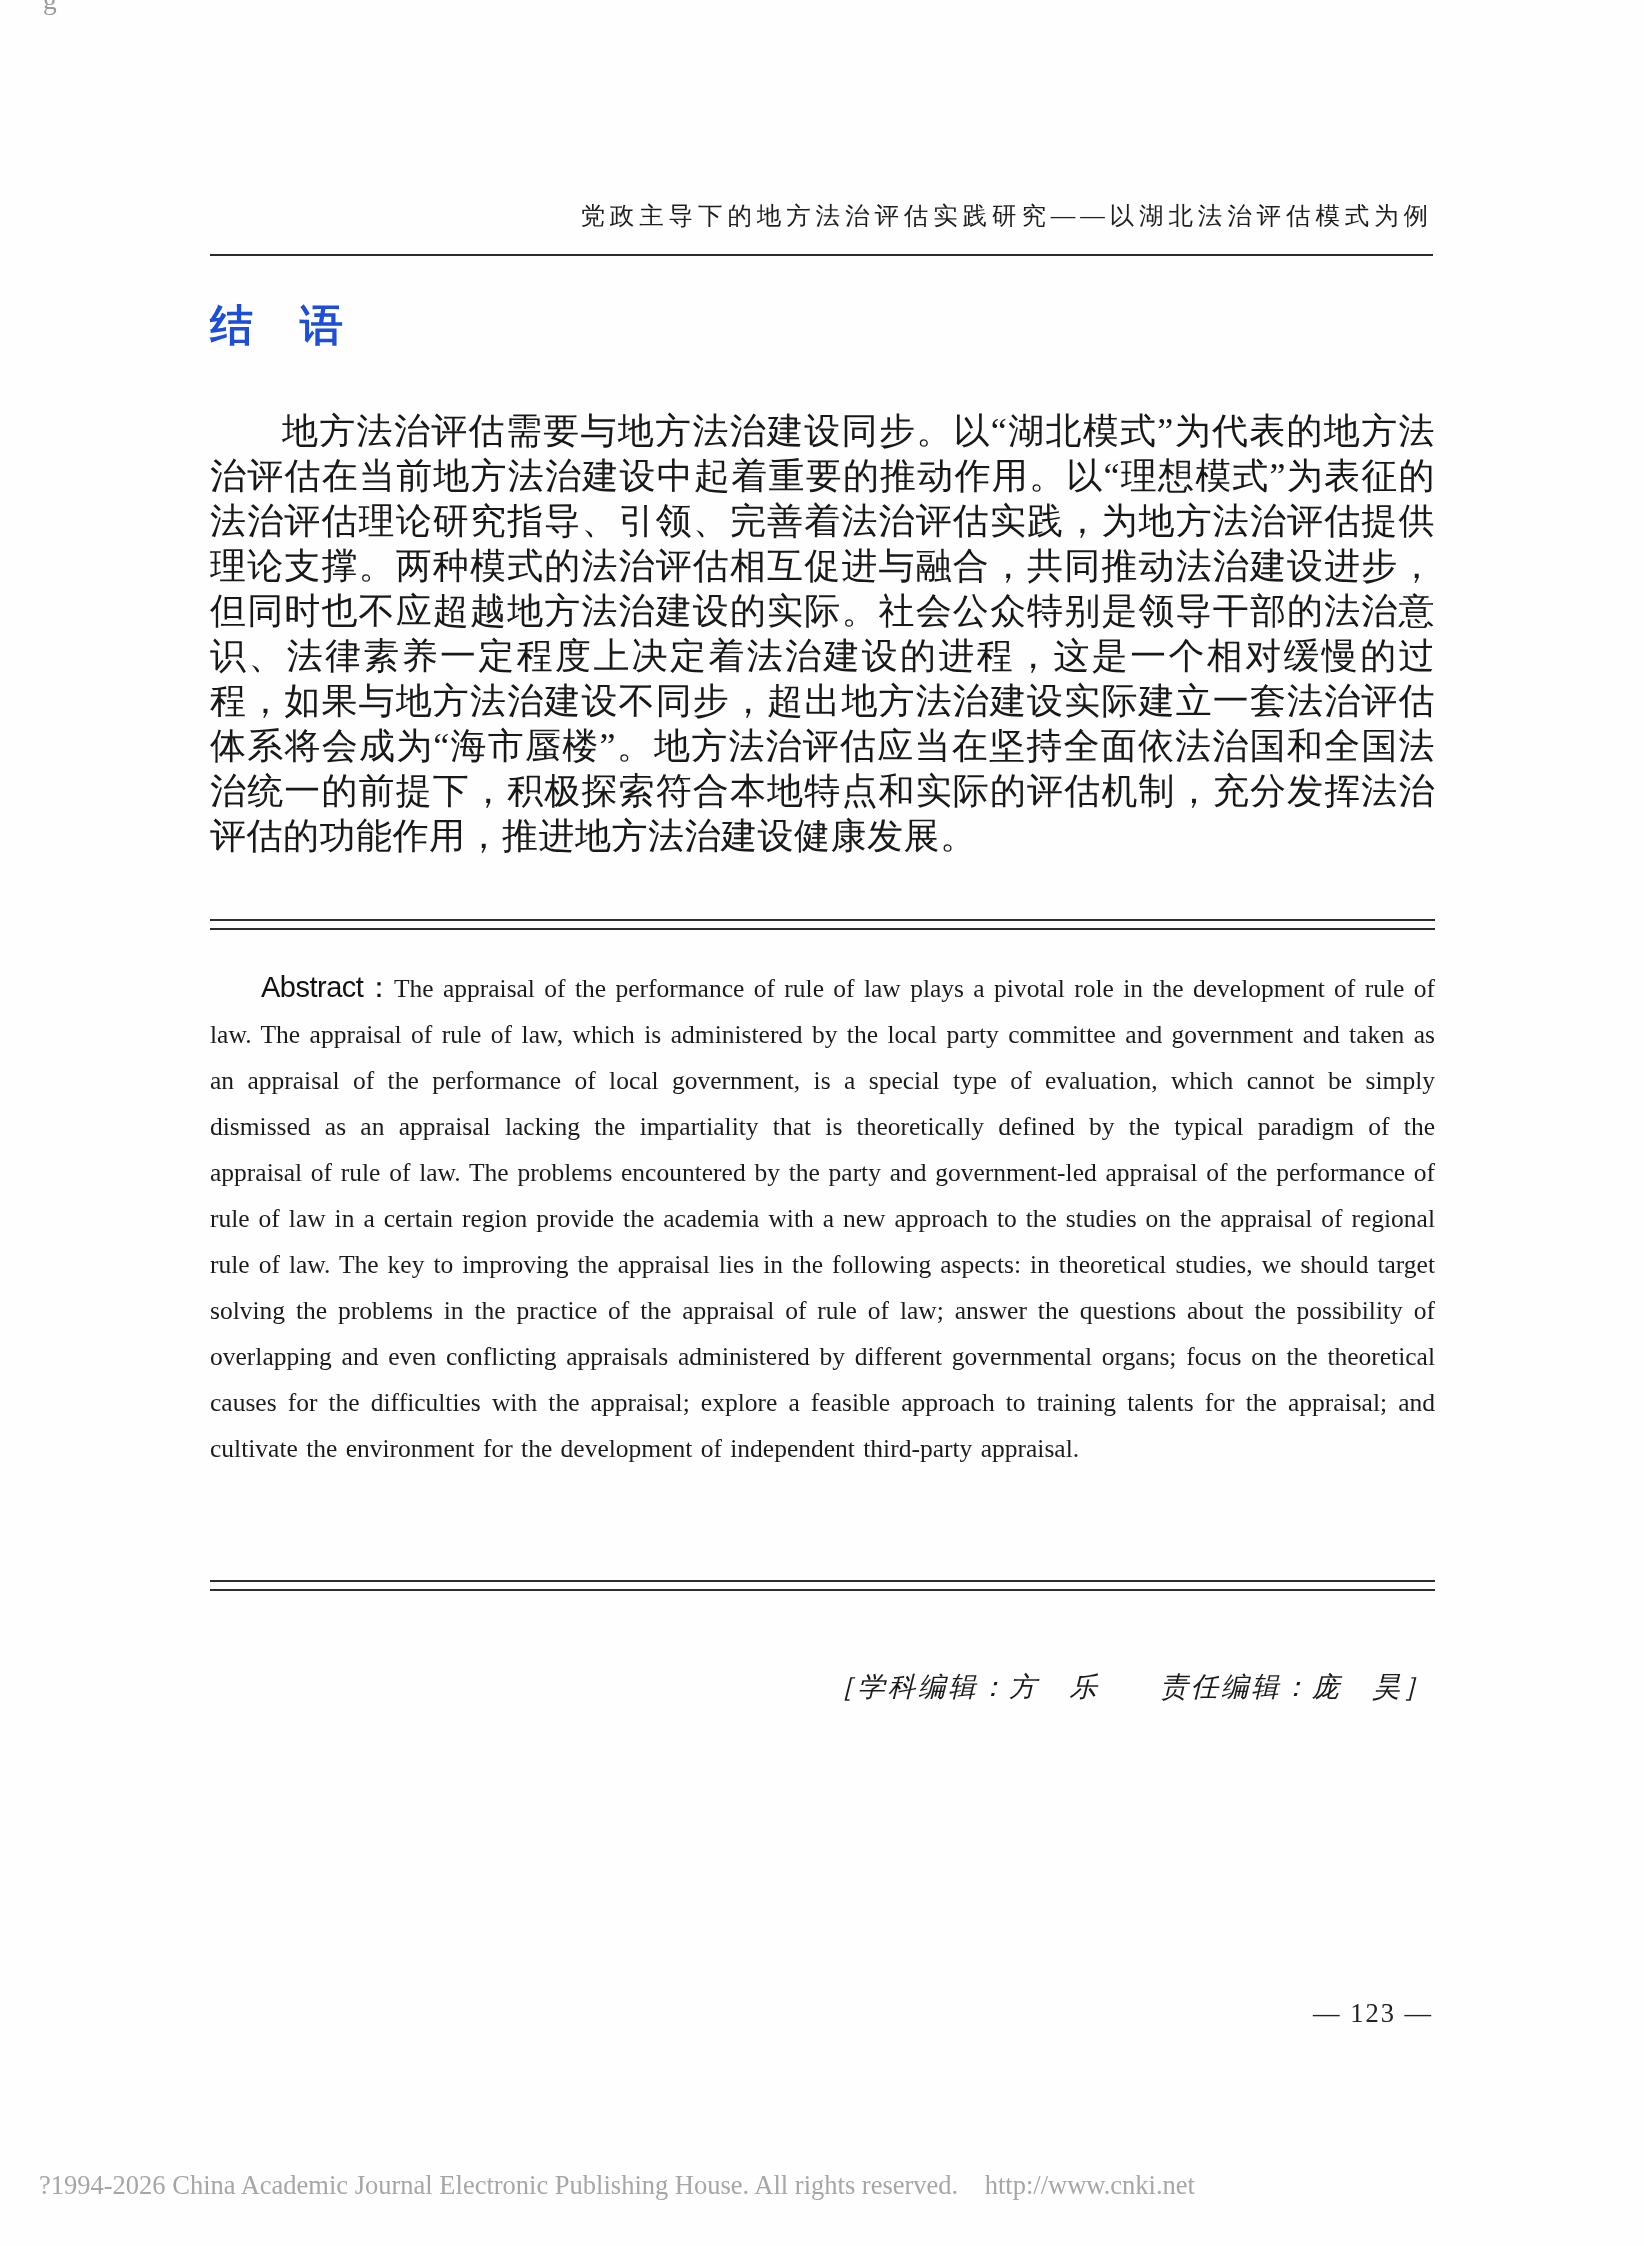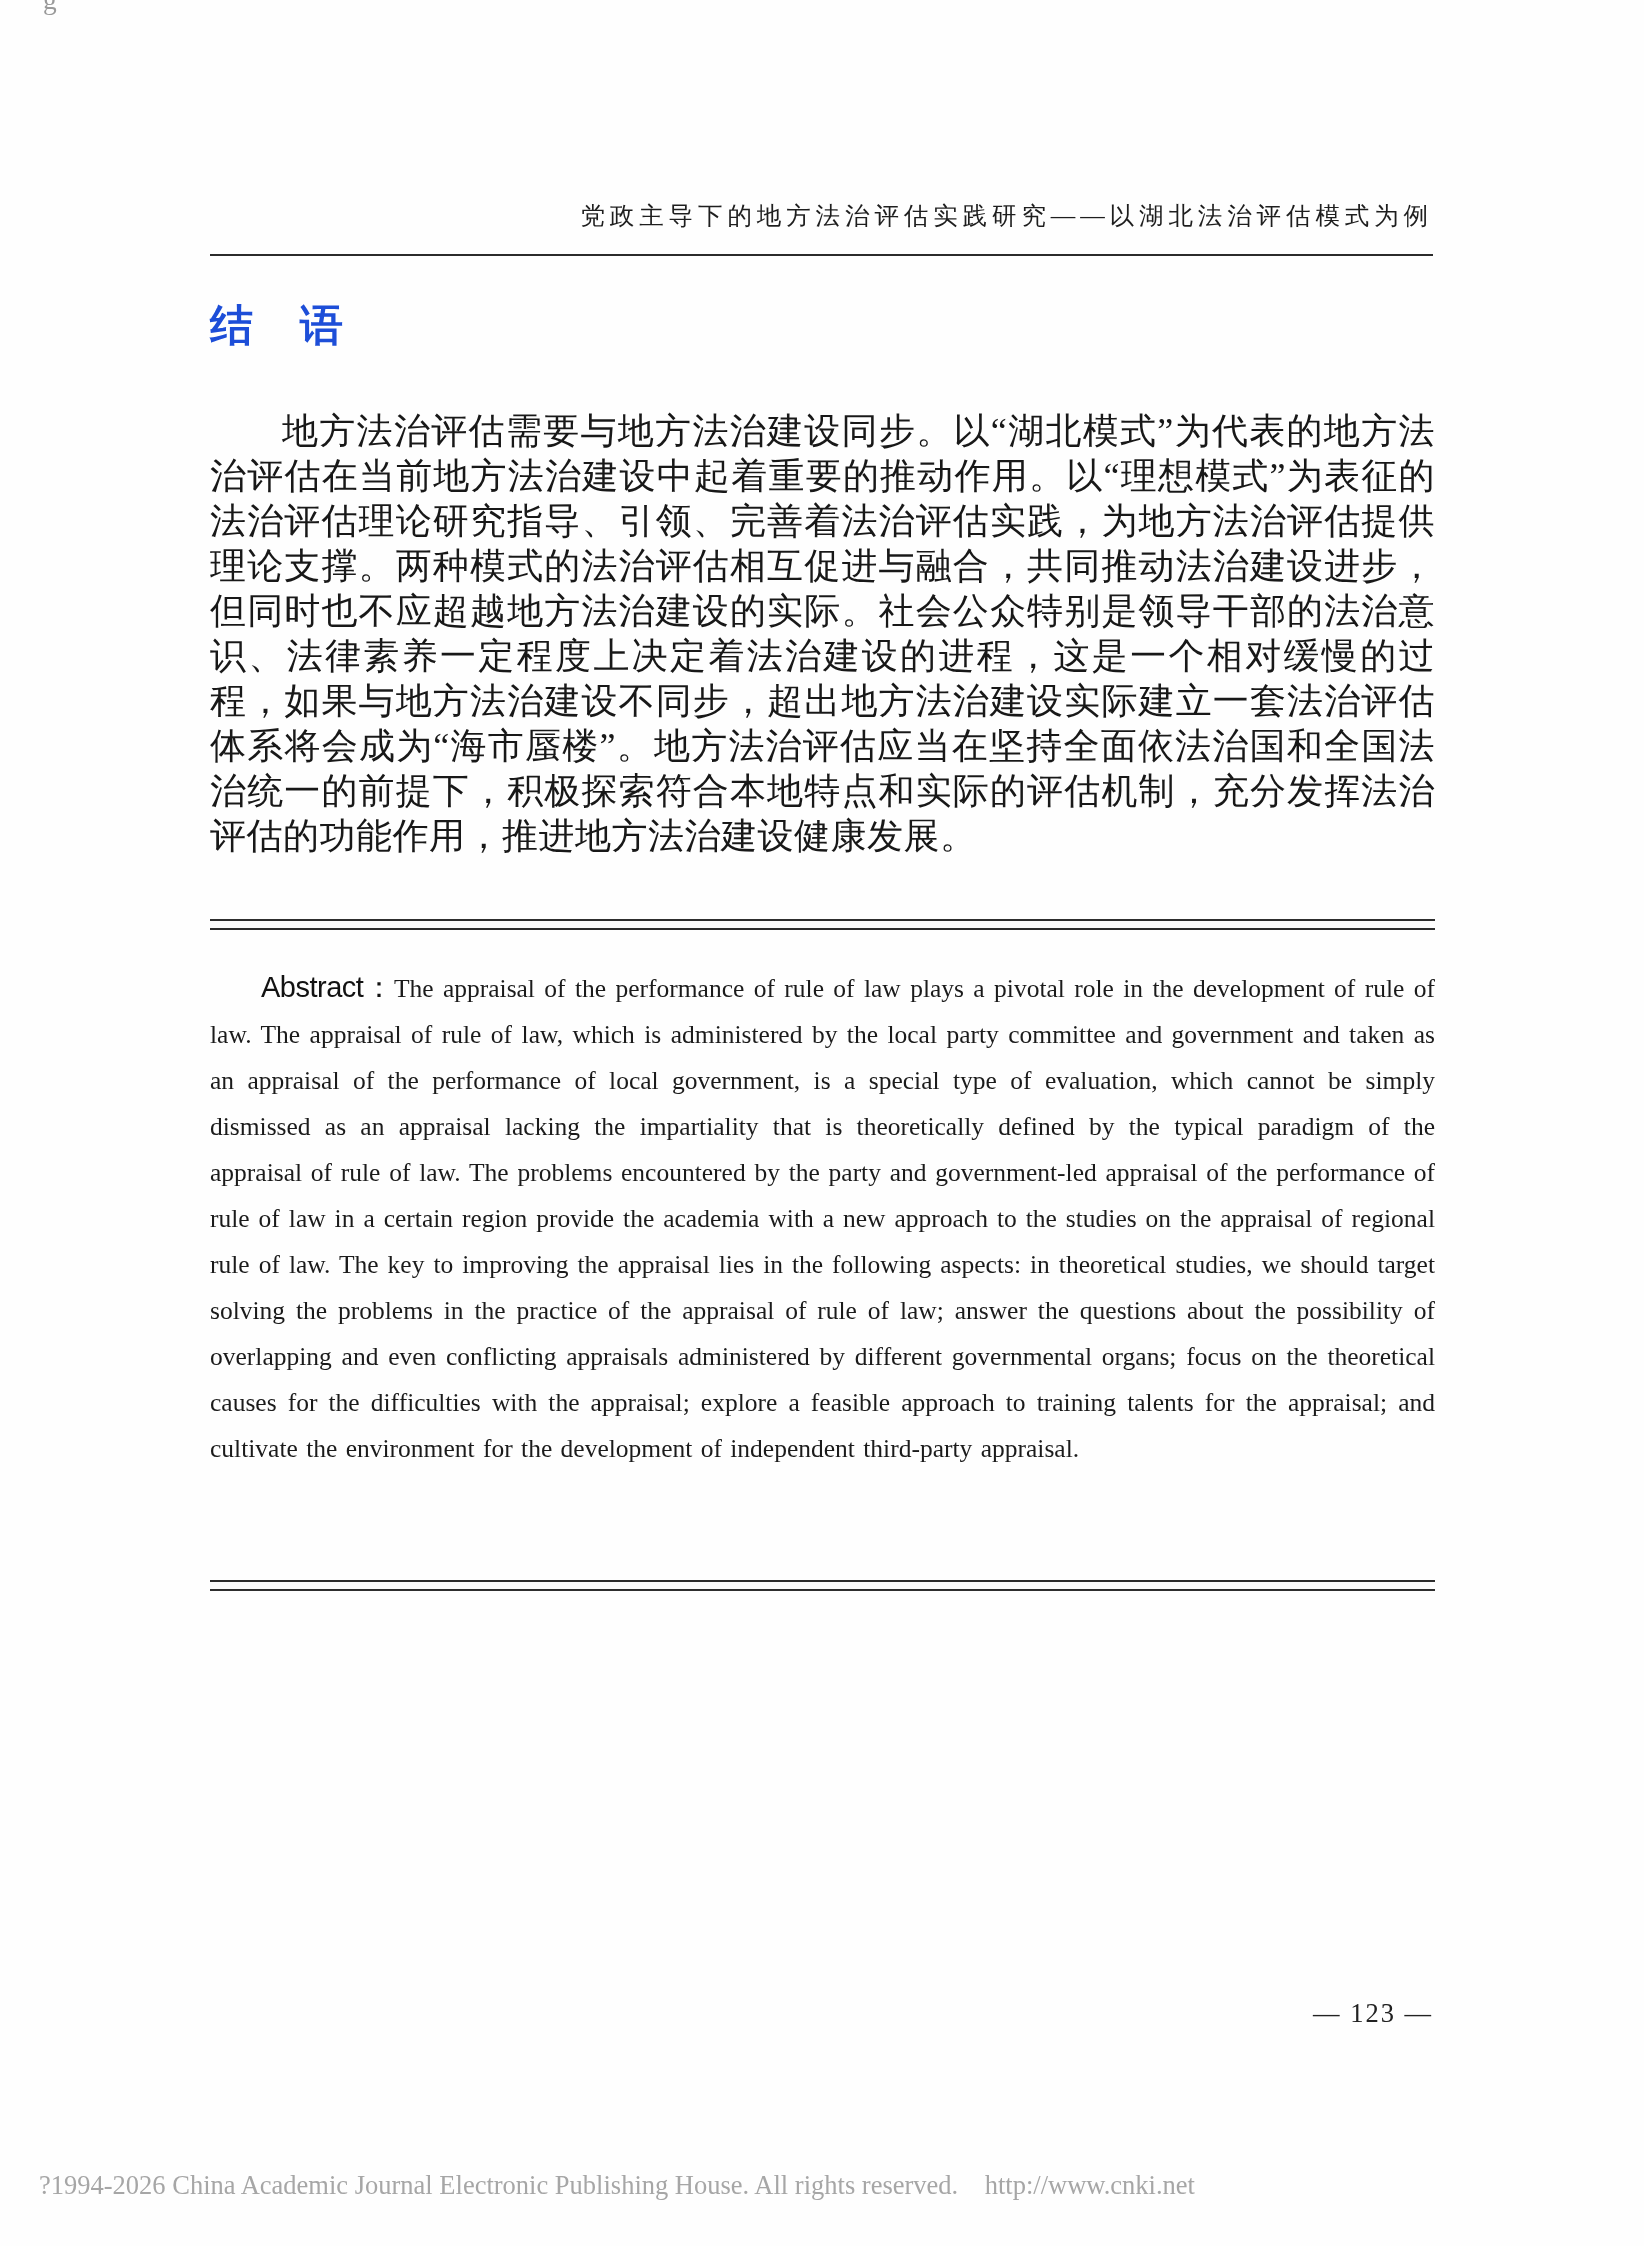--- a/index.html
+++ b/index.html
@@ -140,19 +140,20 @@
   <div class="double-rule top"></div>
 
   <div class="abstract-block">
     <p>
       <span class="en-label">Abstract：</span><span>The appraisal of the performance of rule of law plays a pivotal role in the development of rule of law. The appraisal of rule of law, which is administered by the local party committee and government and taken as an appraisal of the performance of local government, is a special type of evaluation, which cannot be simply dismissed as an appraisal lacking the impartiality that is theoretically defined by the typical paradigm of the appraisal of rule of law. The problems encountered by the party and government-led appraisal of the performance of rule of law in a certain region provide the academia with a new approach to the studies on the appraisal of regional rule of law. The key to improving the appraisal lies in the following aspects: in theoretical studies, we should target solving the problems in the practice of the appraisal of rule of law; answer the questions about the possibility of overlapping and even conflicting appraisals administered by different governmental organs; focus on the theoretical causes for the difficulties with the appraisal; explore a feasible approach to training talents for the appraisal; and cultivate the environment for the development of independent third-party appraisal.</span>
     </p>
   </div>
 
   <div class="double-rule bottom"></div>
 
+  <div class="editors-line">［学科编辑：方　乐　　责任编辑：庞　昊］</div>
 
   <div class="page-number">—  123  —</div>
 
   <div class="cnki-footer">?1994-2026 China Academic Journal Electronic Publishing House. All rights reserved.    http://www.cnki.net</div>
 
 </div>
 
 
 </body></html>

